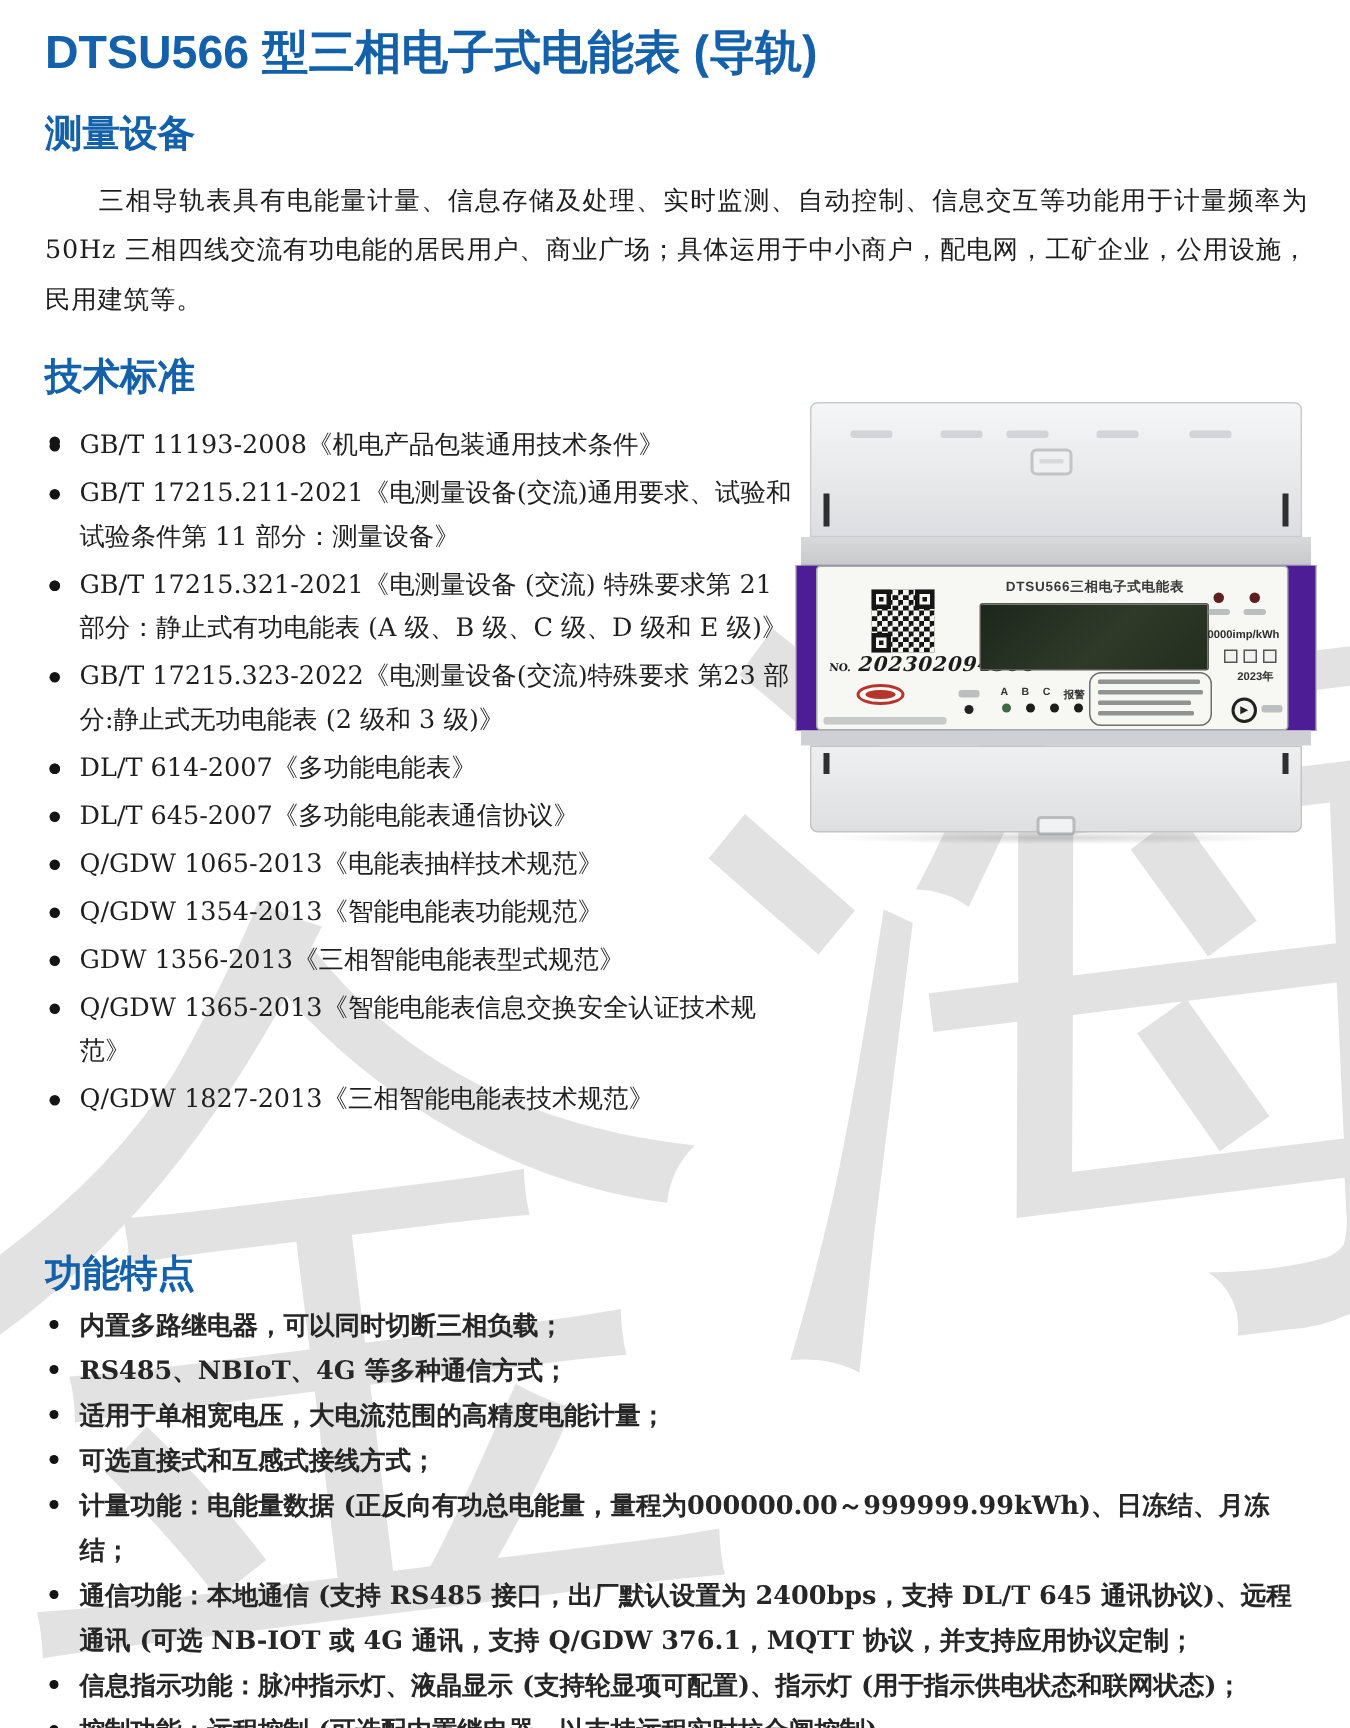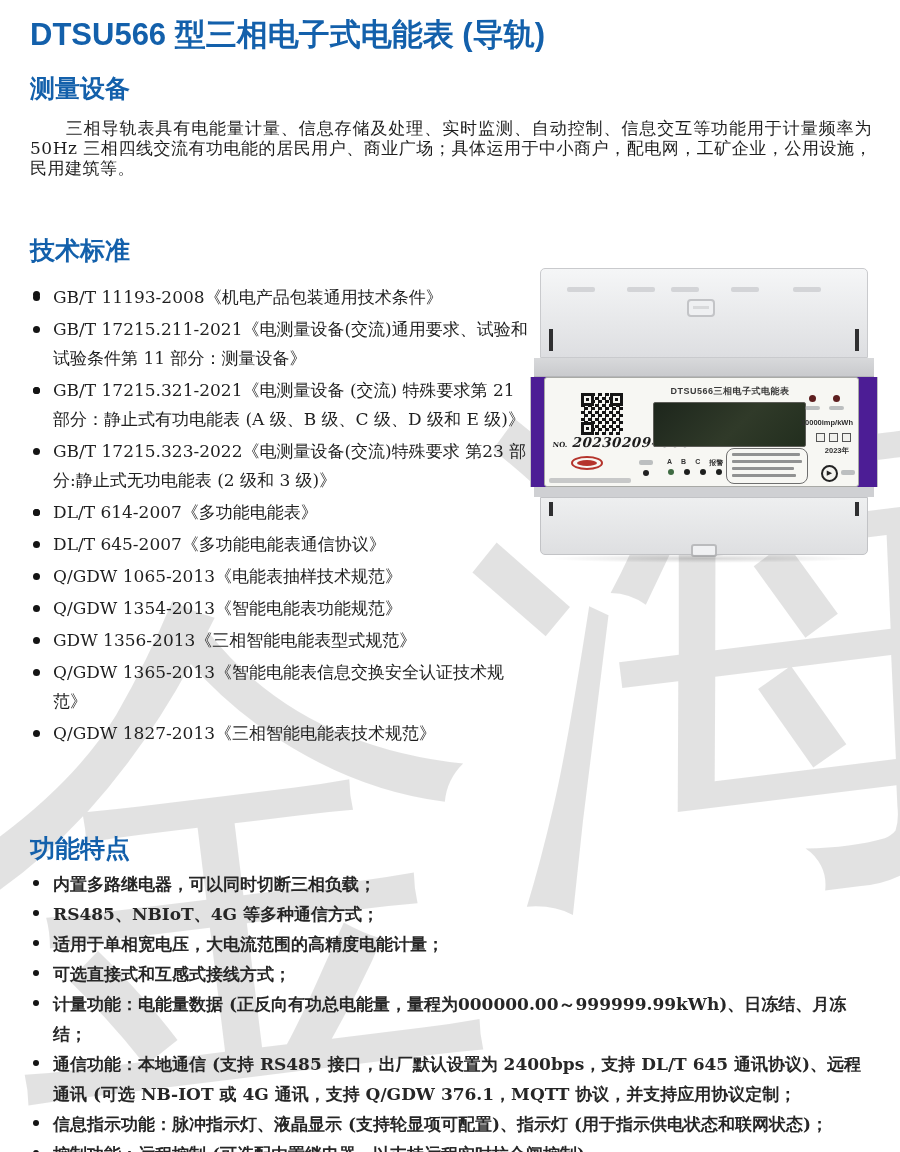--- a/index.html
+++ b/index.html
@@ -27,21 +27,21 @@
     font-weight:700; font-size:31px; color:var(--accent); letter-spacing:0;
   }
   .h-sec {
     position:absolute; left:30px;
     font-family:"Liberation Sans","DejaVu Sans",sans-serif;
     font-weight:700; font-size:25px; color:var(--accent);
   }
   .h-scope { top:72px; } .h-std { top:234px; } .h-feat { top:832px; }
   .scope-body {
     position:absolute; left:30px; top:118px; width:842px;
-    font-size:17px; line-height:20px; text-align:justify; text-indent:2.1em;
+    font-size:17px; line-height:33px; text-align:justify; text-indent:2.1em;
     color:#1e1e1e; letter-spacing:0.5px;
   }
   
   ul.blist { list-style:none; position:absolute; }
   ul.blist li { position:relative; padding-left:23px; }
   ul.blist .dot {
     position:absolute; left:3px; width:7px; height:7px; border-radius:50%;
     background:#141414;
   }
   ul.std { left:30px; top:280px; width:502px; }

